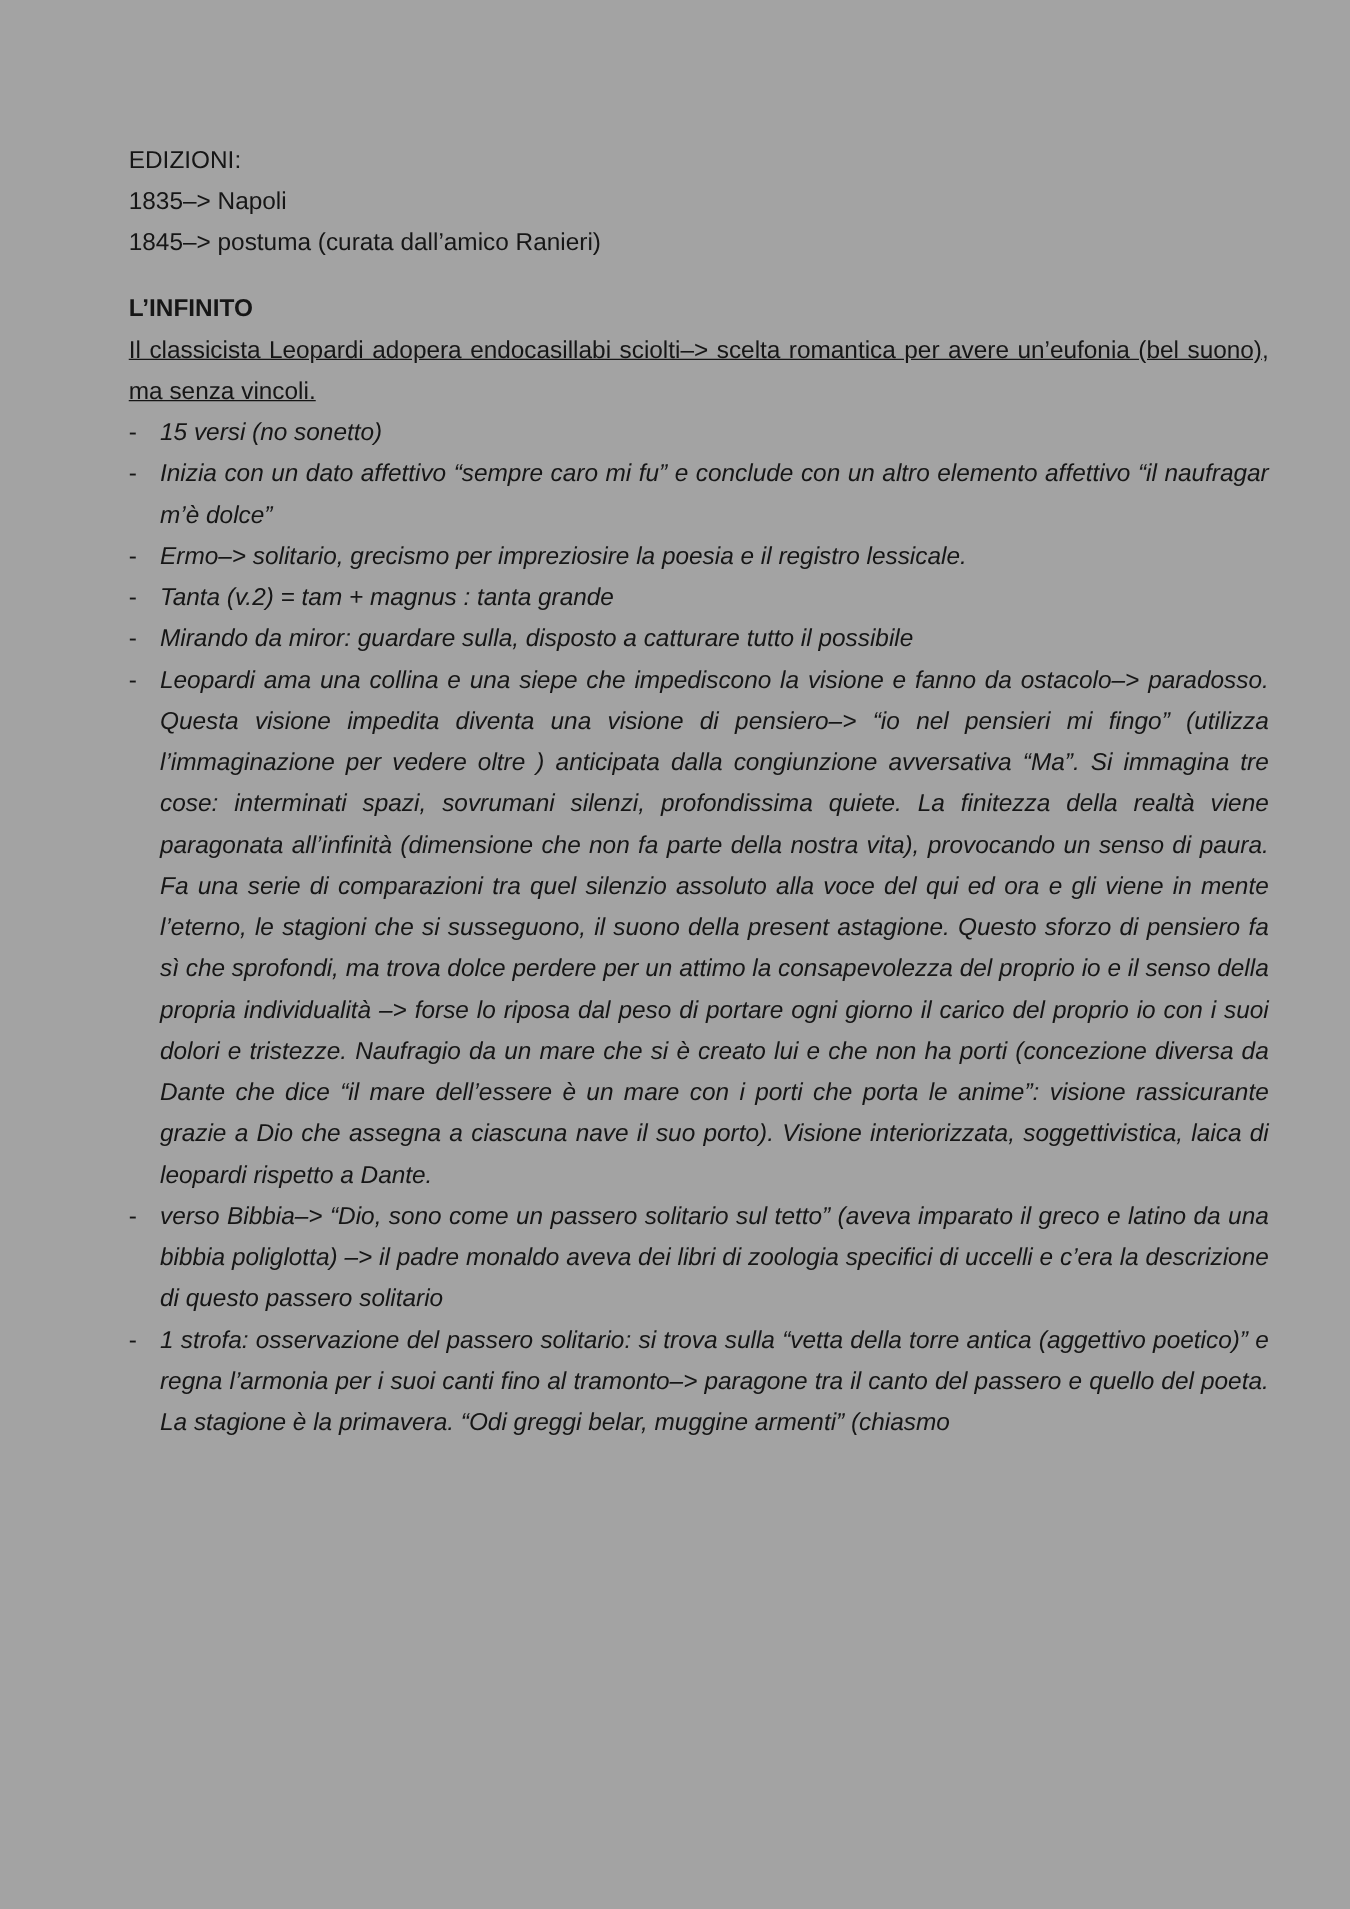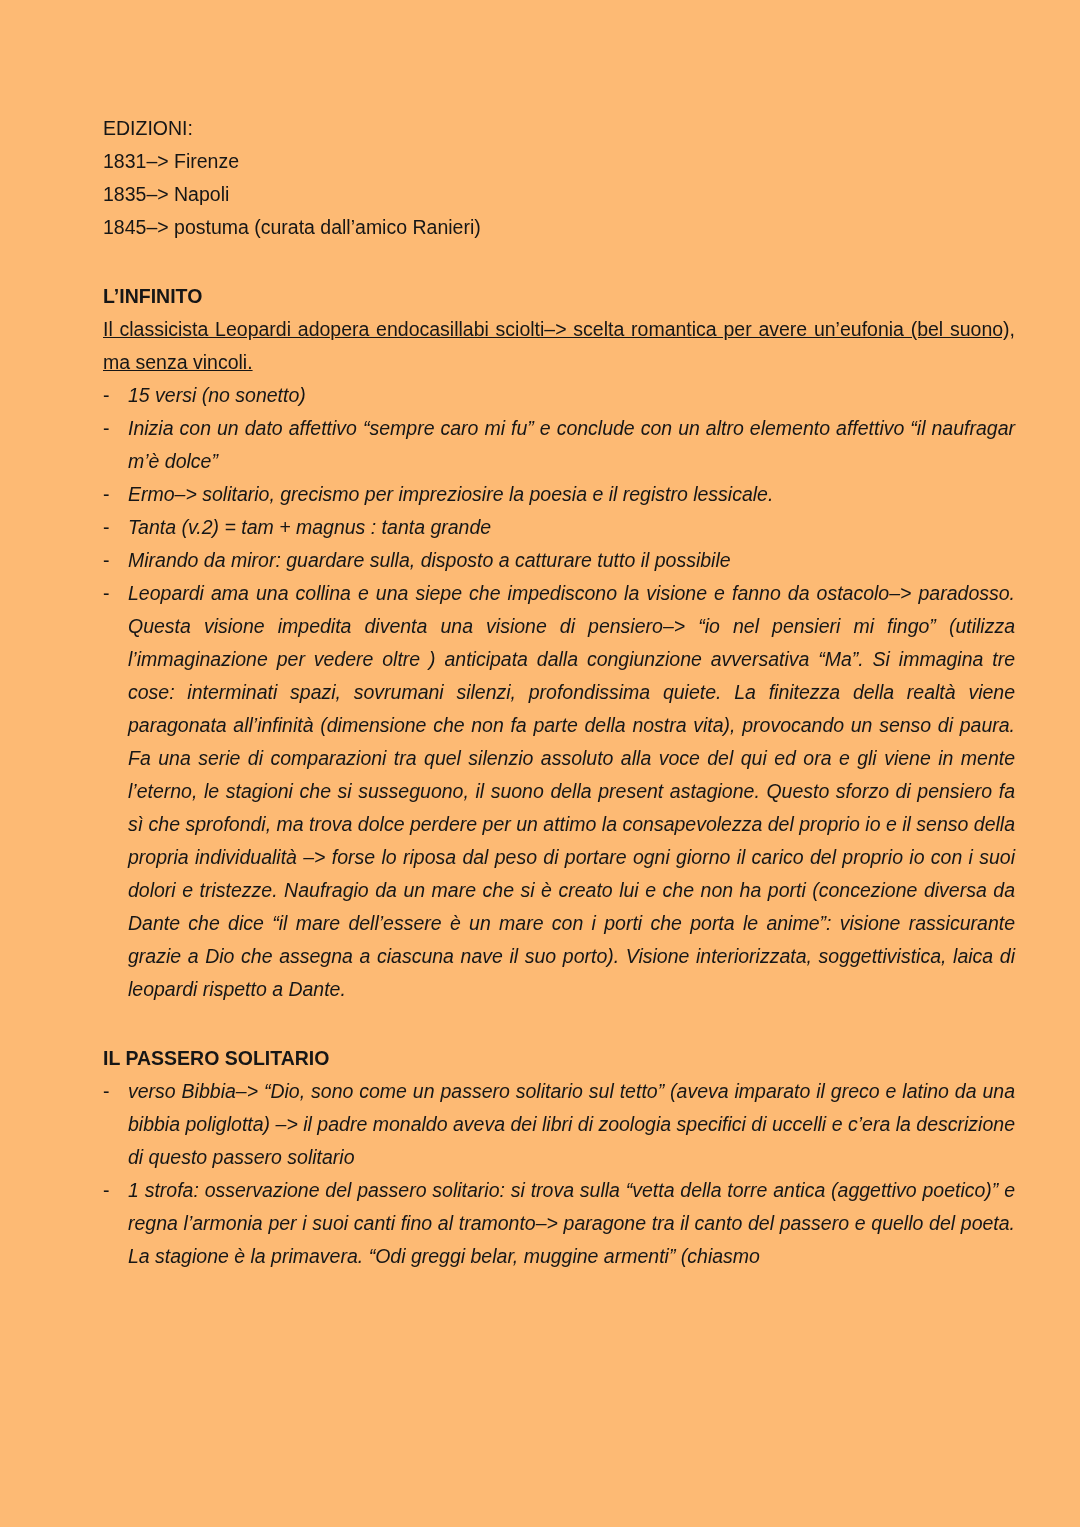--- a/index.html
+++ b/index.html
@@ -5,34 +5,34 @@
   html, body {
     margin: 0;
     padding: 0;
     background: #e8e8e8;
   }
   .page {
     position: relative;
     width: 1080px;
     height: 1527px;
     margin: 0 auto;
-    background: #fdba74;
+    background: #a3a3a3;
     box-sizing: border-box;
     padding: 112px 65px 0 103px;
     font-family: "Liberation Sans", "DejaVu Sans", sans-serif;
     font-size: 19.5px;
     line-height: 33px;
     color: #161616;
     overflow: hidden;
   }
   p { margin: 0; }
   .line { margin: 0; }
   .section-title {
     font-weight: 700;
-    margin-top: 36px;
+    margin-top: 20px;
   }
   .para-justified {
     text-align: justify;
     text-decoration: underline;
   }
   .bullets { margin: 0; }
   .bullet {
     display: flex;
     align-items: flex-start;
   }
@@ -46,21 +46,20 @@
     font-style: italic;
   }
 </style>
 </head>
 <body>
 
 <div class="page">
 
   <section>
     <p class="line">EDIZIONI:</p>
-    <p class="line">1831–&gt; Firenze</p>
     <p class="line">1835–&gt; Napoli</p>
     <p class="line">1845–&gt; postuma (curata dall’amico Ranieri)</p>
   </section>
 
   <section>
     <p class="line section-title">L’INFINITO</p>
     <p class="line para-justified">Il classicista Leopardi adopera endocasillabi sciolti–&gt; scelta romantica per avere un’eufonia (bel suono), ma senza vincoli.</p>
 
     <div class="bullets">
       <div class="bullet">
@@ -84,21 +83,20 @@
         <p class="bullet-text">Mirando da miror: guardare sulla, disposto a catturare tutto il possibile</p>
       </div>
       <div class="bullet">
         <span class="marker">-</span>
         <p class="bullet-text">Leopardi ama una collina e una siepe che impediscono la visione e fanno da ostacolo–&gt; paradosso. Questa visione impedita diventa una visione di pensiero–&gt; “io nel pensieri mi fingo” (utilizza l’immaginazione per vedere oltre )  anticipata dalla congiunzione avversativa “Ma”. Si immagina tre cose: interminati spazi, sovrumani silenzi, profondissima quiete. La finitezza della realtà viene paragonata all’infinità (dimensione che non fa parte della nostra vita), provocando  un senso di paura. Fa una serie di comparazioni tra quel silenzio assoluto alla voce del qui ed ora e gli viene in mente l’eterno, le stagioni che si susseguono, il suono della present astagione. Questo sforzo di pensiero fa sì che sprofondi, ma trova dolce perdere per un attimo la consapevolezza del proprio io e il senso della propria individualità –&gt; forse lo riposa dal peso di portare ogni giorno il carico del proprio io con i suoi dolori e tristezze. Naufragio da un mare che si è creato lui e che non ha porti (concezione diversa da Dante che dice “il mare dell’essere è un mare con i porti che porta le anime”: visione rassicurante grazie a Dio che assegna a ciascuna nave il suo porto). Visione interiorizzata, soggettivistica, laica di leopardi rispetto a Dante.</p>
       </div>
     </div>
   </section>
 
   <section>
-    <p class="line section-title">IL PASSERO SOLITARIO</p>
 
     <div class="bullets">
       <div class="bullet">
         <span class="marker">-</span>
         <p class="bullet-text">verso Bibbia–&gt; “Dio, sono come un passero solitario sul tetto” (aveva imparato il greco e latino da una bibbia poliglotta) –&gt; il padre monaldo aveva dei libri di zoologia specifici di uccelli e c’era la descrizione di questo passero solitario</p>
       </div>
       <div class="bullet">
         <span class="marker">-</span>
         <p class="bullet-text">1 strofa: osservazione del passero solitario: si trova sulla “vetta della torre antica (aggettivo poetico)” e regna l’armonia per i suoi canti fino al tramonto–&gt; paragone tra il canto del passero e quello del poeta. La stagione è la primavera. “Odi greggi belar, muggine armenti” (chiasmo</p>
       </div>

